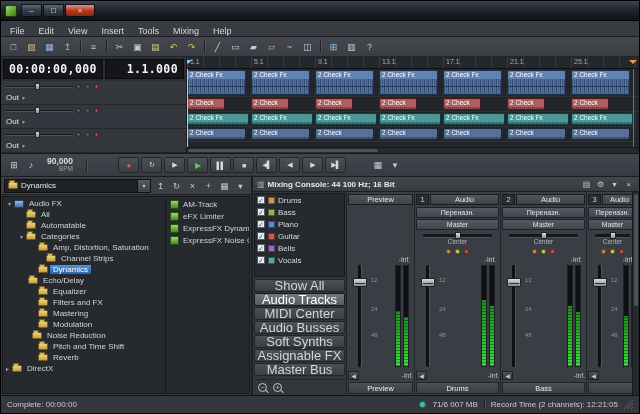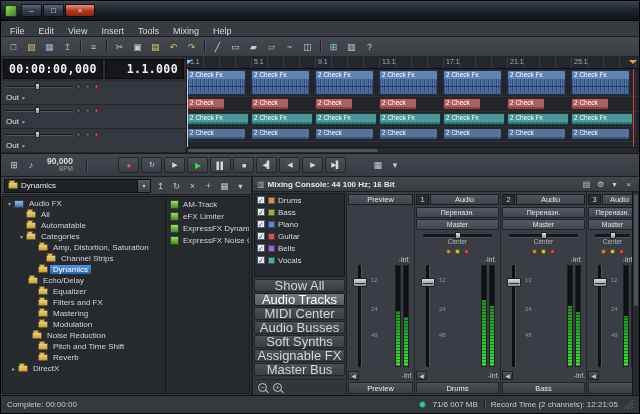--- a/index.html
+++ b/index.html
@@ -519,21 +519,21 @@
             <div class="tnode" style="padding-left:26px">
     <span class="texp"></span>
     <span class="fold"></span>
     <span class="tlabel">Pitch and Time Shift</span>
   </div>
             <div class="tnode" style="padding-left:26px">
     <span class="texp"></span>
     <span class="fold"></span>
     <span class="tlabel">Reverb</span>
   </div>
-            <div class="tnode" style="padding-left:6px">
+            <div class="tnode" style="padding-left:0">
     <span class="texp">▸</span>
     <span class="fold"></span>
     <span class="tlabel">DirectX</span>
   </div>
           </div>
         <div class="plugins">
             <div class="pnode">
      <span class="picon"></span>
      <span>AM-Track</span>
    </div>

